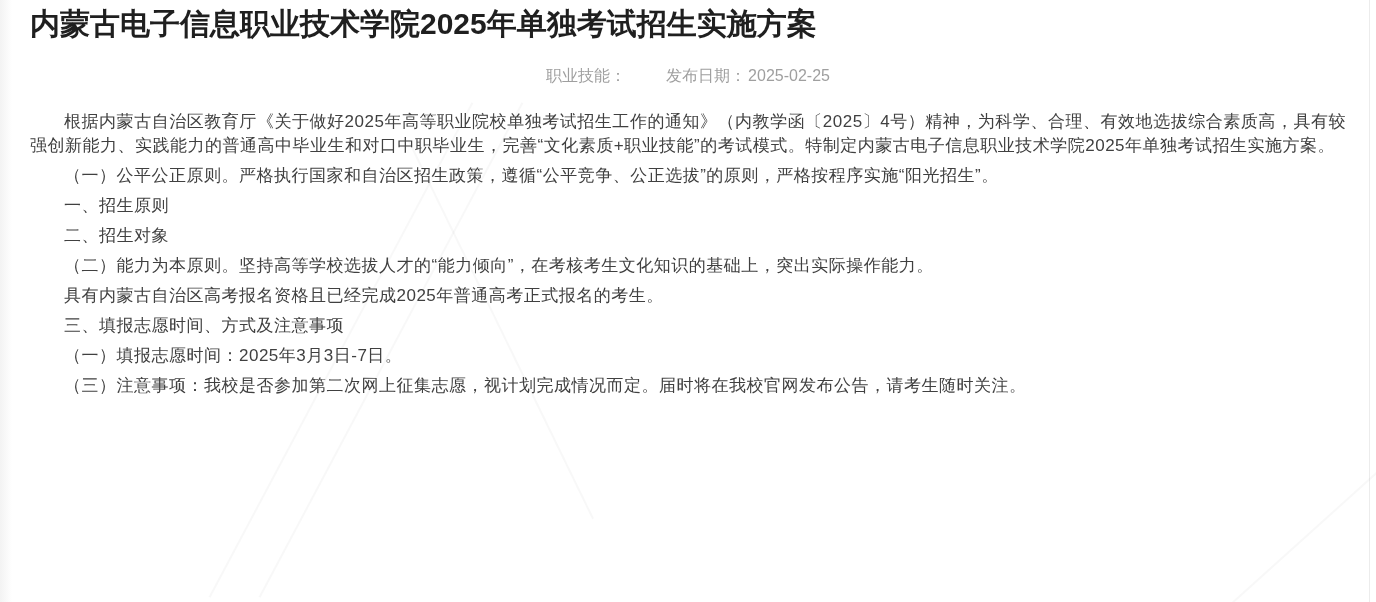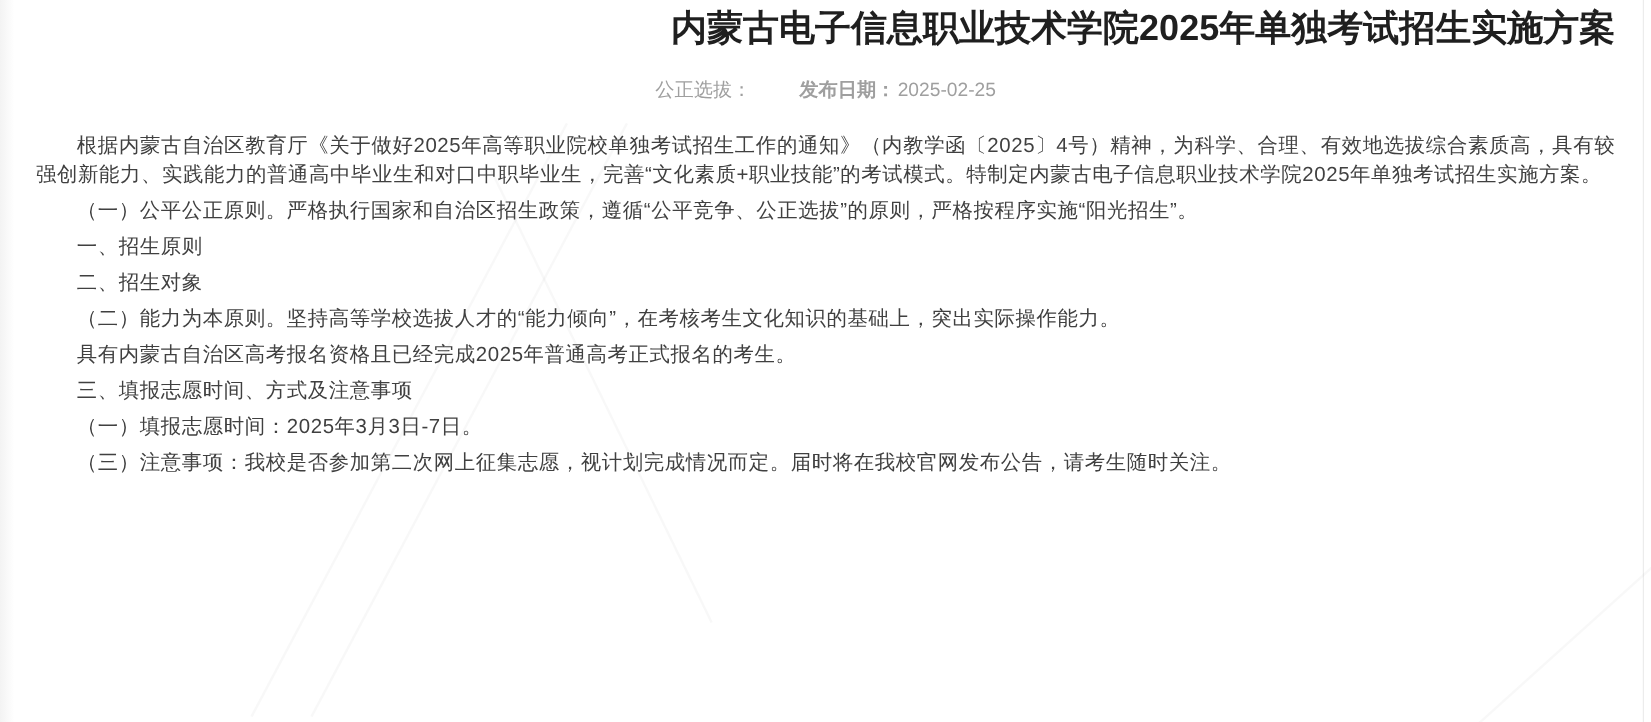--- a/index.html
+++ b/index.html
@@ -31,35 +31,35 @@
   .wm-2 { left: 390px; top: 70px;  height: 560px; transform: rotate(28deg); }
   .wm-3 { left: 500px; top: 120px; height: 420px; transform: rotate(-26deg); }
   .wm-4 { left: 1290px; top: 430px; height: 240px; transform: rotate(48deg); }
 
   .content {
     position: relative;
     padding: 6px 30px 0 30px;
     z-index: 2;
   }
   .title {
-    text-align: right;
+    text-align: left;
     font-size: 30px;
     line-height: 36px;
     font-weight: bold;
     color: #1f1f1f;
   }
   .meta {
     margin-top: 24px;
     text-align: center;
     font-size: 16px;
     line-height: 20px;
     color: #9f9f9f;
   }
   .meta .src { margin-right: 40px; }
-  .meta .dlabel { margin-right: 2px; font-weight: bold; }
+  .meta .dlabel { margin-right: 2px; }
   .article {
     margin-top: 24px;
     font-size: 17px;
     color: #404040;
   }
   .article p {
     line-height: 24px;
     margin-bottom: 6px;
     text-indent: 2em;
     text-align: justify;
@@ -75,21 +75,21 @@
 
   <div class="wm wm-1"></div>
   <div class="wm wm-2"></div>
   <div class="wm wm-3"></div>
   <div class="wm wm-4"></div>
 
   <div class="content">
     <h1 class="title">内蒙古电子信息职业技术学院2025年单独考试招生实施方案</h1>
 
     <div class="meta">
-      <span class="src">公正选拔：</span><span></span><span class="dlabel">发布日期：</span><span>2025-02-25</span>
+      <span class="src">职业技能：</span><span></span><span class="dlabel">发布日期：</span><span>2025-02-25</span>
     </div>
 
     <div class="article">
       <p>根据内蒙古自治区教育厅《关于做好2025年高等职业院校单独考试招生工作的通知》（内教学函〔2025〕4号）精神，为科学、合理、有效地选拔综合素质高，具有较强创新能力、实践能力的普通高中毕业生和对口中职毕业生，完善“文化素质+职业技能”的考试模式。特制定内蒙古电子信息职业技术学院2025年单独考试招生实施方案。</p>
       <p>（一）公平公正原则。严格执行国家和自治区招生政策，遵循“公平竞争、公正选拔”的原则，严格按程序实施“阳光招生”。</p>
       <p>一、招生原则</p>
       <p>二、招生对象</p>
       <p>（二）能力为本原则。坚持高等学校选拔人才的“能力倾向”，在考核考生文化知识的基础上，突出实际操作能力。</p>
       <p>具有内蒙古自治区高考报名资格且已经完成2025年普通高考正式报名的考生。</p>
       <p>三、填报志愿时间、方式及注意事项</p>

